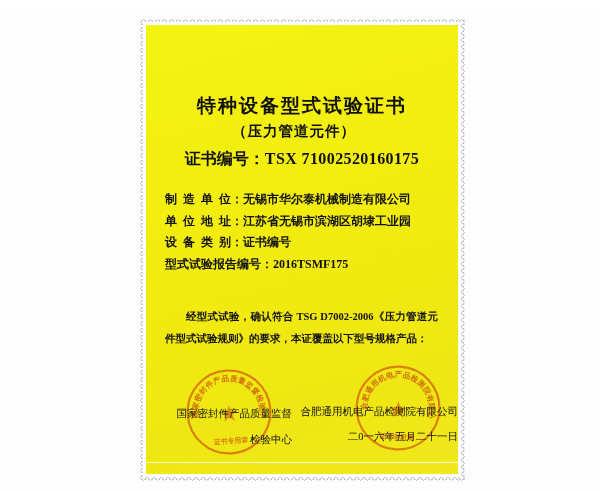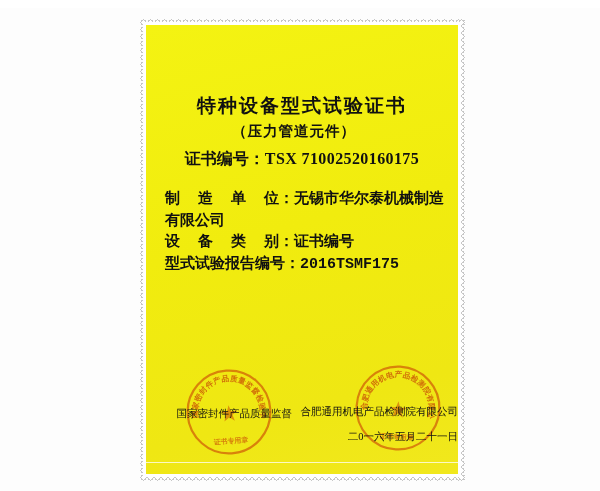--- a/index.html
+++ b/index.html
@@ -54,21 +54,21 @@
     position:absolute;left:0;right:16px;top:97px;
     text-align:center;font-size:14.5px;font-weight:bold;letter-spacing:1px;color:#111;
   }
   .certno{
     position:absolute;left:0;right:0;top:124px;
     text-align:center;font-size:16px;font-weight:bold;color:#111;
   }
   .certno .num{letter-spacing:0.4px;}
   .fields{
     position:absolute;left:19px;top:164px;width:285px;
-    font-size:15px;font-weight:bold;line-height:21.7px;color:#111;font-family:Liberation Mono, monospace;
+    font-size:12px;font-weight:bold;line-height:21.7px;color:#111;
   }
   .flabel{white-space:pre;}
   .bodytext{
     position:absolute;left:19px;top:281px;width:273px;
     font-size:10.5px;font-weight:bold;line-height:22px;color:#111;
     text-align:justify;
   }
   .bodytext p{margin:0;text-indent:2em;}
   .sig{position:absolute;text-align:right;font-weight:normal;color:#111;}
   .sig-left{left:0;top:376px;width:146px;font-size:10.5px;line-height:26px;}
@@ -106,28 +106,32 @@
 
         <div class="certno">
           <span>证书编号：</span><span class="num">TSX 71002520160175</span>
         </div>
 
         <div class="fields">
           <div>
             <span class="flabel">制  造  单  位：</span><span class="fvalue">无锡市华尔泰机械制造有限公司</span>
           </div>
           <div>
+            <span class="flabel">单  位  地  址：</span><span class="fvalue">江苏省无锡市滨湖区胡埭工业园</span>
+          </div>
+          <div>
             <span class="flabel">设  备  类  别：</span><span class="fvalue">证书编号</span>
           </div>
           <div>
             <span class="flabel">型式试验报告编号：</span><span class="fvalue">2016TSMF175</span>
           </div>
         </div>
 
         <div class="bodytext">
+          <p>经型式试验，确认符合 TSG D7002-2006《压力管道元件型式试验规则》的要求，本证覆盖以下型号规格产品：</p>
         </div>
 
         <svg class="seal seal-left" viewBox="0 0 100 100">
           <defs>
             <path id="arc-left" d="M16.5,56 A34,34 0 1 1 83.5,56" fill="none"></path>
           </defs>
           <circle class="seal-ring" cx="50" cy="50" r="45"></circle>
           <text class="seal-ring-text">
             <textPath href="#arc-left" startOffset="2">国家密封件产品质量监督检验中心</textPath>
           </text>
@@ -142,20 +146,21 @@
           <circle class="seal-ring" cx="50" cy="50" r="45"></circle>
           <text class="seal-ring-text">
             <textPath href="#arc-right" startOffset="2">合肥通用机电产品检测院有限公司</textPath>
           </text>
           <text class="seal-star" x="50" y="60">★</text>
           <text class="seal-bottom-text" x="50" y="84">证书专用章</text>
         </svg>
 
         <div class="sig sig-left">
           <div>国家密封件产品质量监督</div>
+          <div>检验中心</div>
         </div>
 
         <div class="sig sig-right">
           <div>合肥通用机电产品检测院有限公司</div>
           <div>二0一六年五月二十一日</div>
         </div>
 
         <div class="fold-line"></div>
       </div>
     </div>

